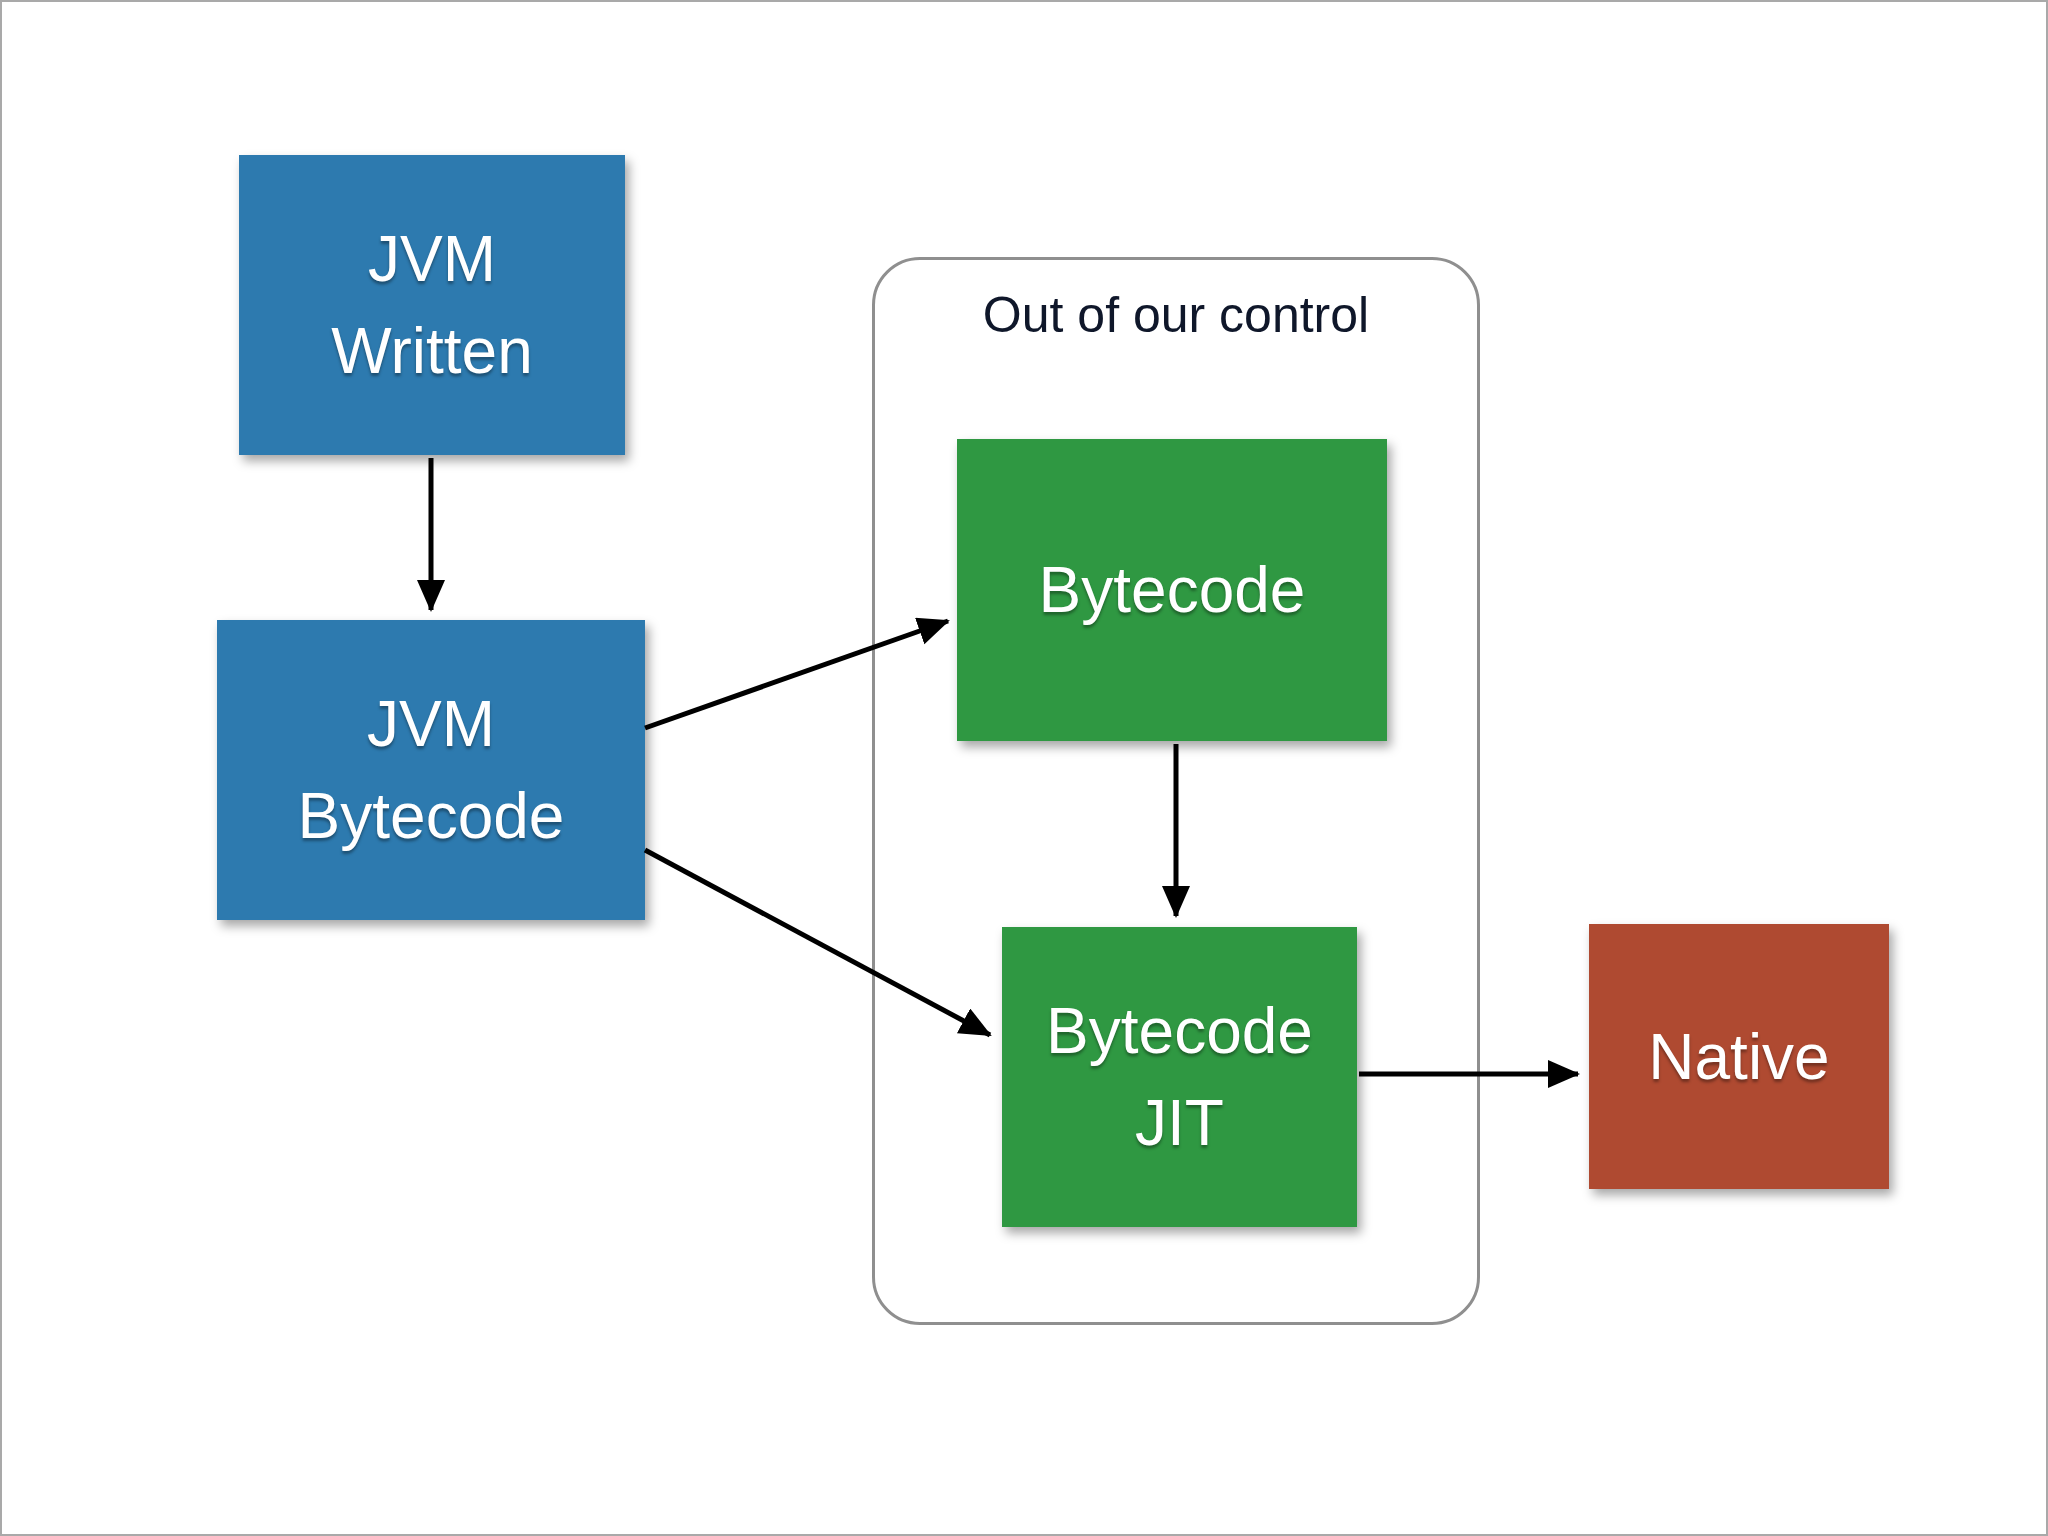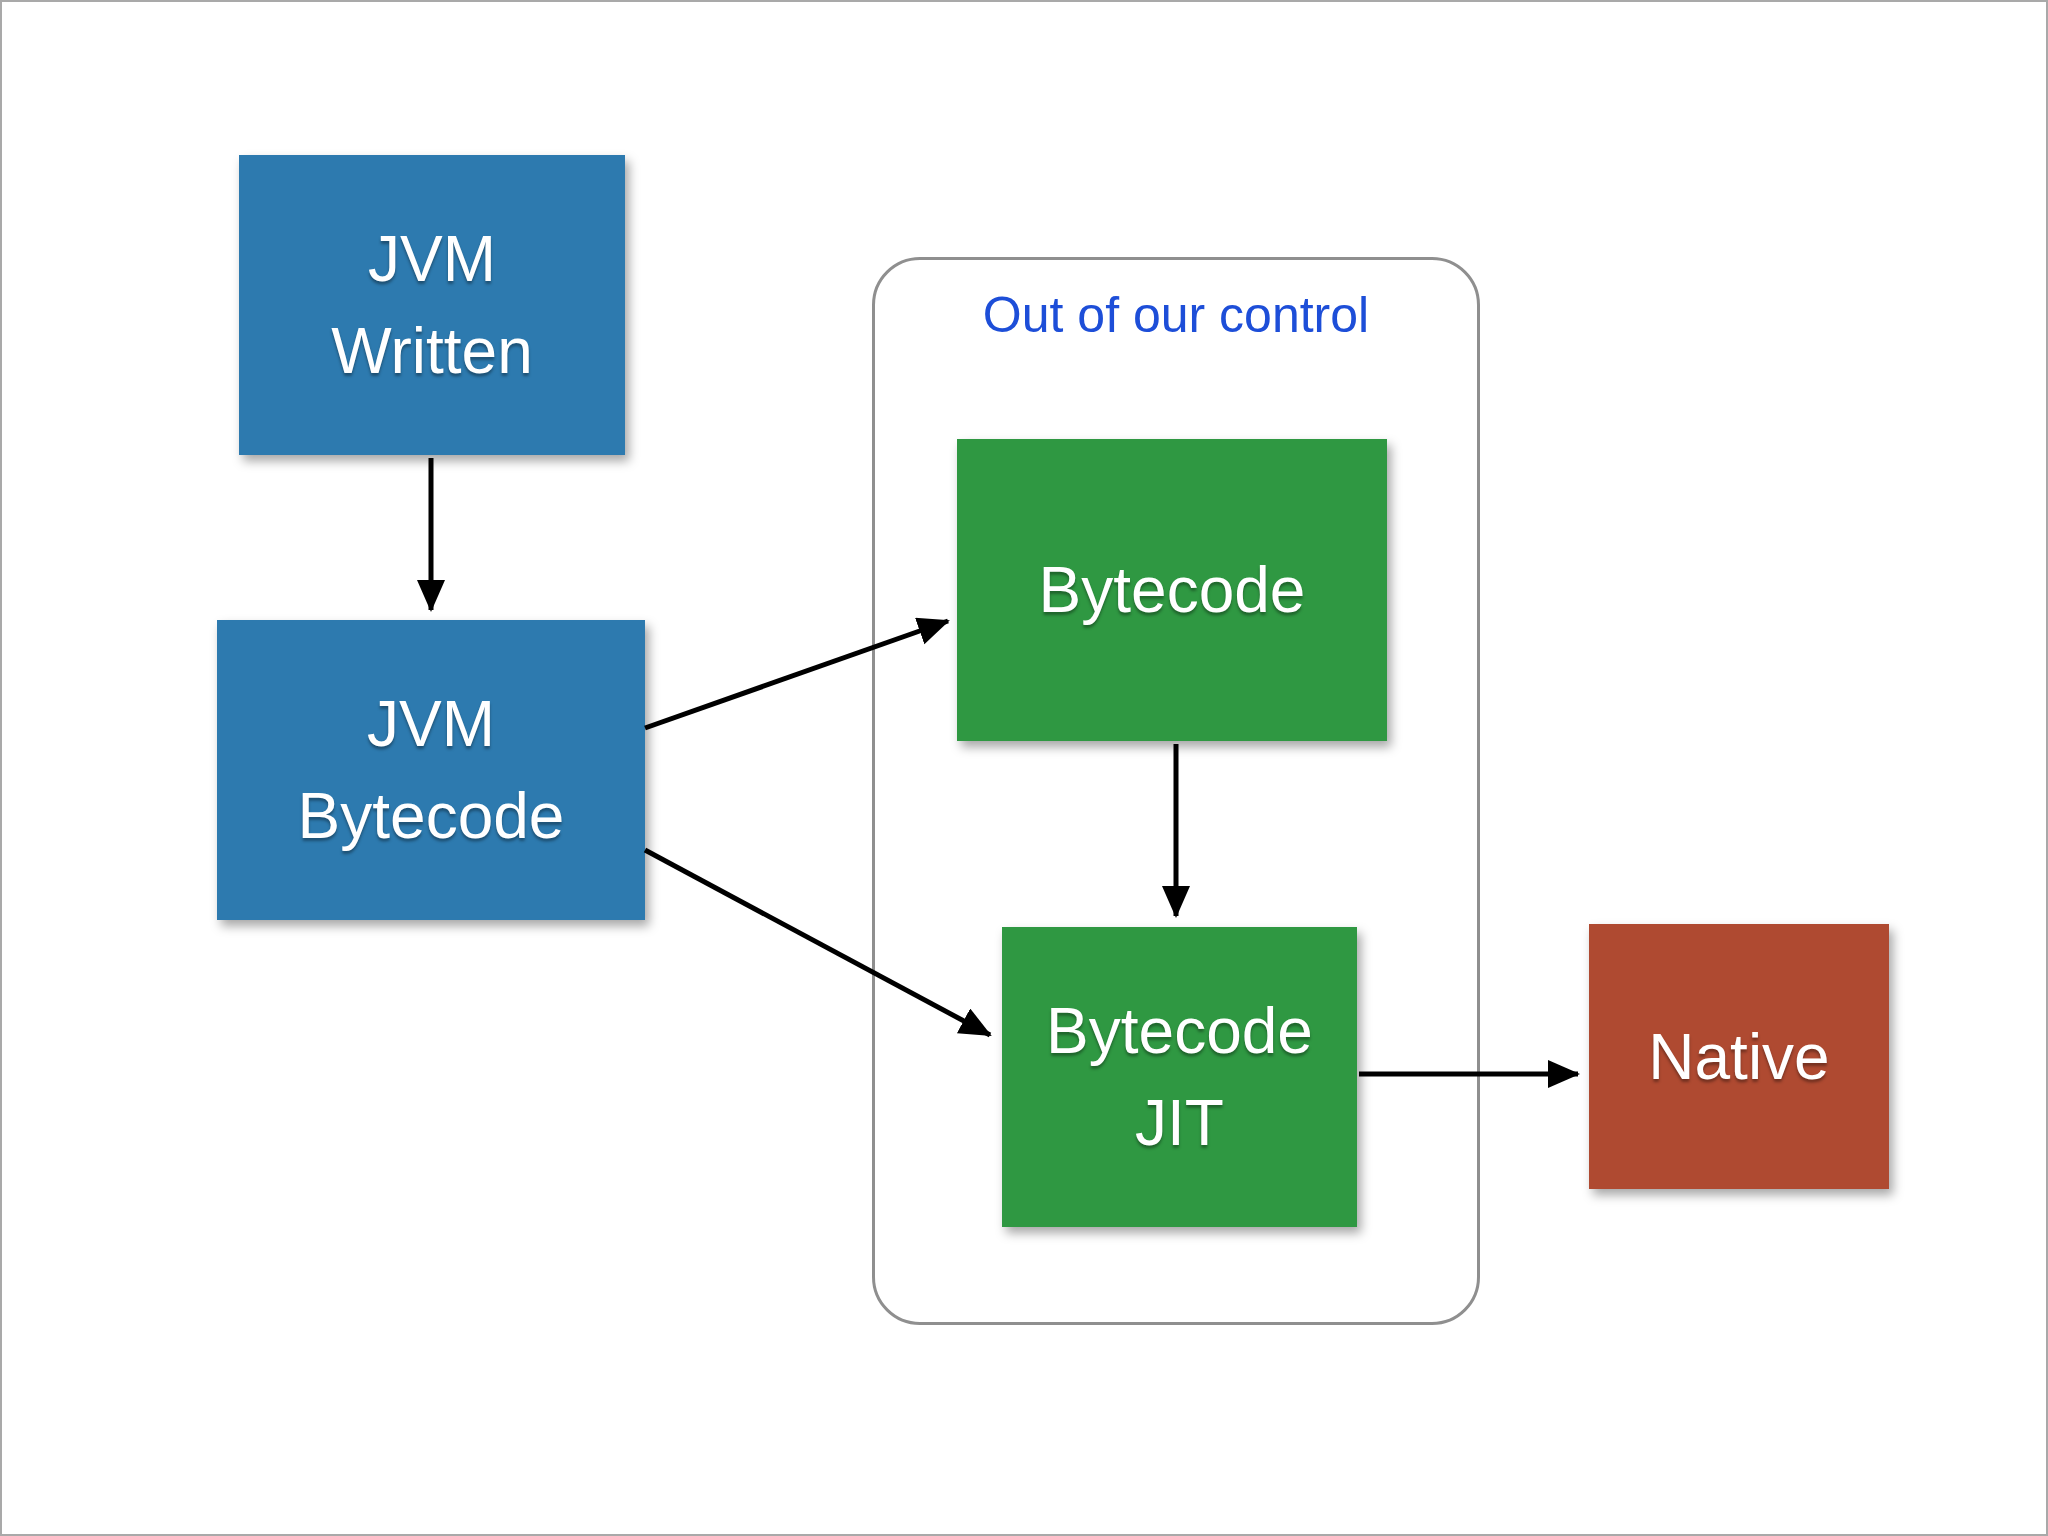--- a/index.html
+++ b/index.html
@@ -47,21 +47,21 @@
   }
   .group-title {
     position: absolute;
     left: 0;
     top: 22px;
     width: 100%;
     text-align: center;
   }
   .group-title .title-line {
     display: block;
-    color: #1d4ed8;
+    color: #0f172a;
     font-size: 50px;
     line-height: 66px;
     white-space: nowrap;
   }
   #box-jvm-language   { left: 237px;  top: 153px; width: 386px; height: 300px; }
   #box-jvm-bytecode   { left: 215px;  top: 618px; width: 428px; height: 300px; }
   #box-interpreter    { left: 955px;  top: 437px; width: 430px; height: 302px; }
   #box-jit            { left: 1000px; top: 925px; width: 355px; height: 300px; }
   #box-native         { left: 1587px; top: 922px; width: 300px; height: 265px; }
   .arrows-layer {

